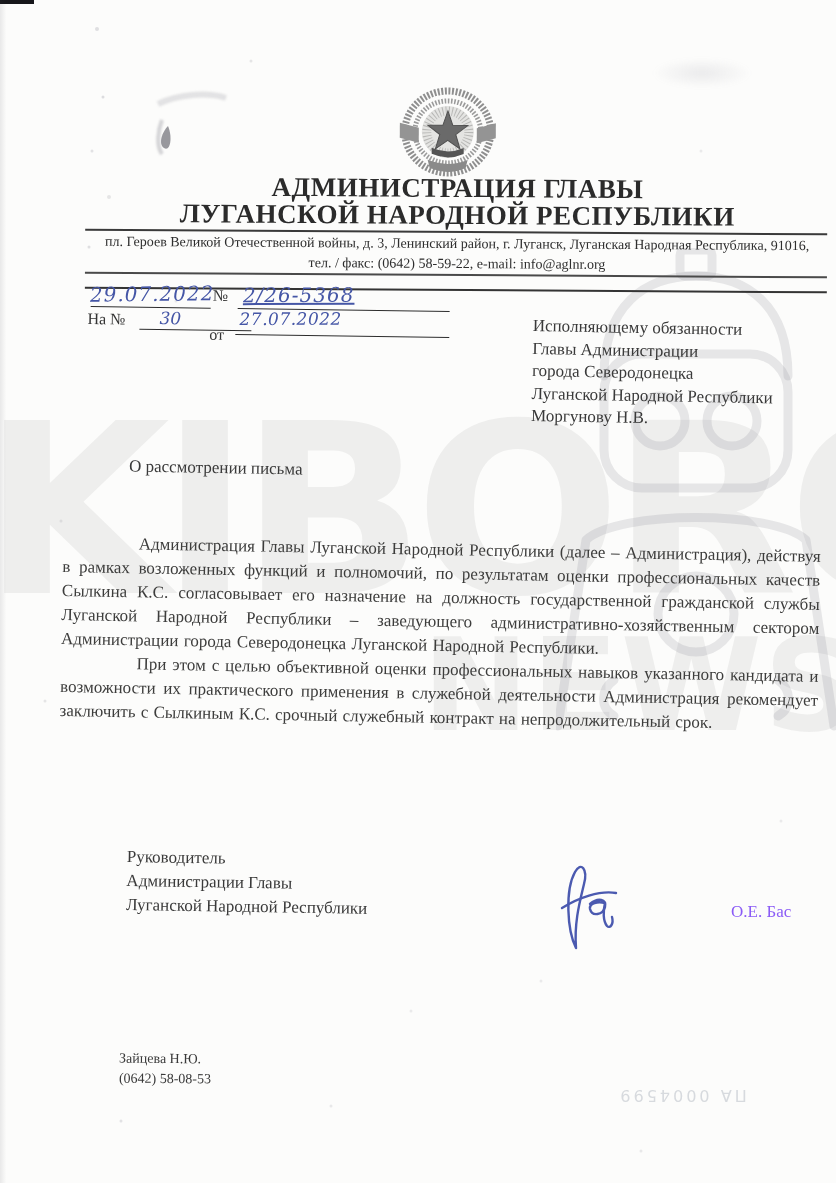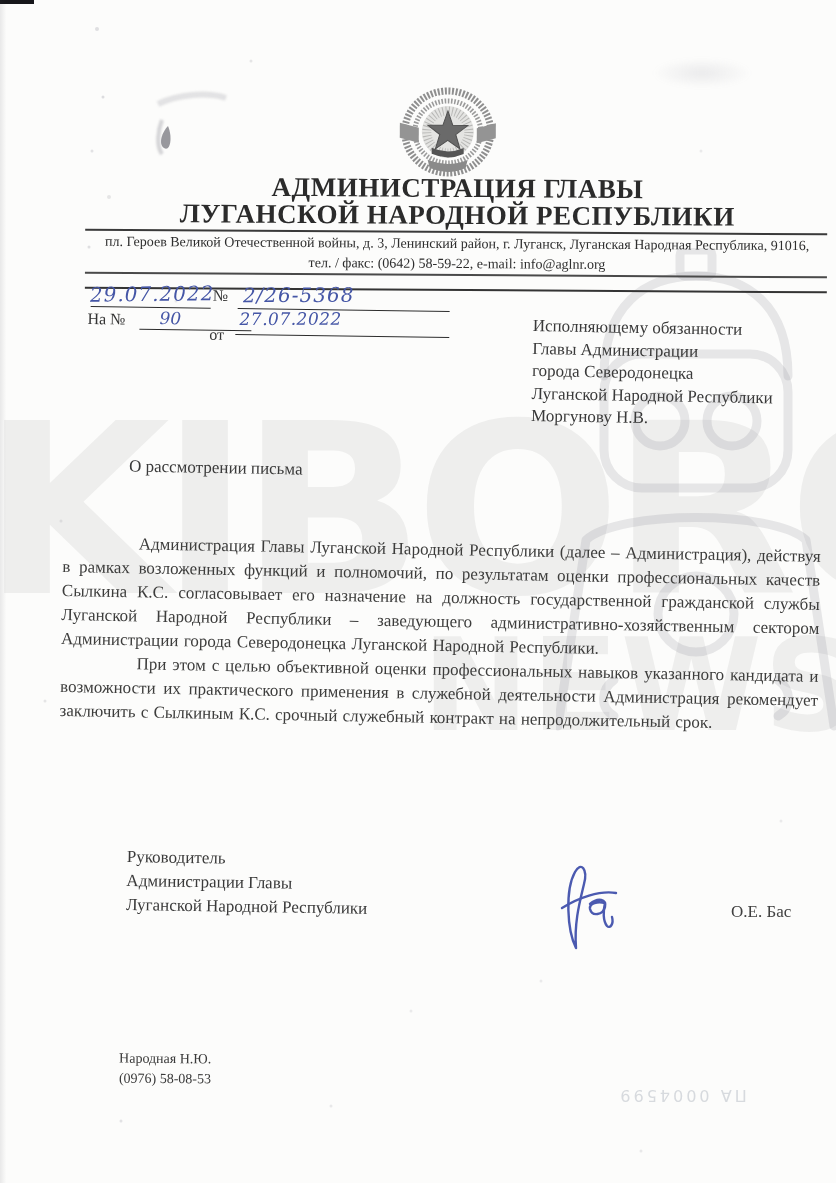--- a/index.html
+++ b/index.html
@@ -58,21 +58,21 @@
   .addr2{position:absolute;left:0;top:254px;width:100%;text-align:center;
     font-size:14px;color:#2e2e2e;white-space:nowrap;}
   .rule2{position:absolute;left:-2px;top:272px;width:742px;height:1.5px;background:#4a4a4a;}
   .rule3{position:absolute;left:-2px;top:287px;width:742px;height:2px;background:#343434;}
   
   .refblock{position:absolute;left:88px;top:283px;width:420px;height:60px;
     transform:rotate(0.8deg);transform-origin:left top;font-size:16px;}
   .hand{font-family:"DejaVu Serif",serif;font-style:italic;color:#4556a6;}
   .ref-date{position:absolute;left:2px;top:-2px;font-size:20px;letter-spacing:1px;transform:rotate(-1.5deg);}
   .ref-nolabel{position:absolute;left:125px;top:2px;}
-  .ref-number{position:absolute;left:155px;top:-3px;font-size:20px;letter-spacing:1px;transform:rotate(-1deg);}
+  .ref-number{position:absolute;left:155px;top:-3px;font-size:20px;letter-spacing:1px;transform:rotate(-1deg);text-decoration:underline;}
   .uline{position:absolute;border-bottom:1.4px solid #2c2c2c;}
   .ul-1a{left:3px;top:5px;width:120px;height:18px;}
   .ul-1b{left:150px;top:5px;width:212px;height:18px;}
   .ref-onlabel{position:absolute;left:0;top:27px;}
   .ref-innum{position:absolute;left:72px;top:24px;font-size:17px;}
   .ul-2a{left:52px;top:27px;width:112px;height:18px;}
   .ref-fromlabel{position:absolute;left:122px;top:41px;}
   .ref-indate{position:absolute;left:152px;top:23px;font-size:17px;letter-spacing:.5px;transform:rotate(-1deg);}
   .ul-2b{left:148px;top:31px;width:214px;height:18px;}
   
@@ -82,21 +82,21 @@
   .subject{position:absolute;left:129px;top:458px;font-size:17px;color:#3a3a3a;
     transform:rotate(1deg);}
   .bodytext{position:absolute;left:63px;top:531px;width:758px;
     font-size:17px;line-height:24px;color:#3d3d3c;text-align:justify;
     transform:rotate(1.05deg);transform-origin:left top;}
   .bodytext p{margin:0;text-indent:76px;word-spacing:1px;}
   
   .signblock{position:absolute;left:127px;top:845px;font-size:17px;line-height:24px;
     color:#3a3a3a;transform:rotate(0.9deg);transform-origin:left top;}
   .signature{position:absolute;left:546px;top:860px;width:88px;height:92px;}
-  .signname{position:absolute;left:731px;top:902px;font-size:17px;color:#404040;}
+  .signname{position:absolute;left:731px;top:902px;font-size:17px;color:#8b5cf6;}
   
   .executor{position:absolute;left:119px;top:1049px;font-size:14px;line-height:20px;
     color:#3a3a3a;transform:rotate(0.5deg);}
   .blanknum{position:absolute;left:598px;top:1086px;width:168px;text-align:center;
     font-family:"DejaVu Sans",sans-serif;font-size:16px;letter-spacing:3px;
     color:#d7dade;transform:rotate(180deg);filter:blur(0.4px);}
 </style>
 </head>
 <body>
 
@@ -148,21 +148,21 @@
     <div class="rule3"></div>
   </div>
 
   <div class="refblock">
     <span class="hand ref-date">29.07.2022</span>
     <span class="uline ul-1a"></span>
     <span class="ref-nolabel">№</span>
     <span class="hand ref-number">2/26-5368</span>
     <span class="uline ul-1b"></span>
     <span class="ref-onlabel">На №</span>
-    <span class="hand ref-innum">90</span>
+    <span class="hand ref-innum">30</span>
     <span class="uline ul-2a"></span>
     <span class="ref-fromlabel">от</span>
     <span class="hand ref-indate">27.07.2022</span>
     <span class="uline ul-2b"></span>
   </div>
 
   <div class="recipient">
     <div>Исполняющему обязанности</div>
     <div>Главы Администрации</div>
     <div>города Северодонецка</div>
@@ -187,19 +187,19 @@
     <g fill="none" stroke="#4b5ab0" stroke-width="2.4" stroke-linecap="round">
       <path d="M30,88 C21,70 19,30 29,12 C35,1 42,9 38,24 C34,41 28,62 30,88"></path>
       <path d="M16,48 C32,38 54,30 70,33"></path>
       <path d="M44,44 C52,37 61,39 59,47 C57,55 46,57 44,49 C43,43 52,41 59,43"></path>
       <path d="M59,43 C57,51 57,61 61,66 C64,69 68,64 66,57"></path>
     </g>
   </svg>
   <div class="signname">О.Е. Бас</div>
 
   <div class="executor">
-    <div>Народная Н.Ю.</div>
-    <div>(0976) 58-08-53</div>
+    <div>Зайцева Н.Ю.</div>
+    <div>(0642) 58-08-53</div>
   </div>
 
   <div class="blanknum">ПА 0004599</div>
 
 </div>
 
 </body></html>

